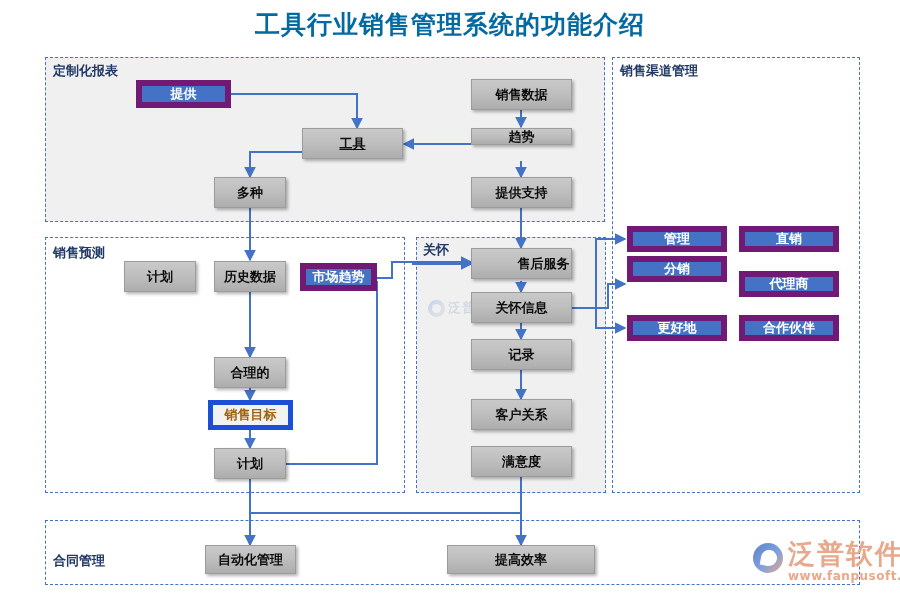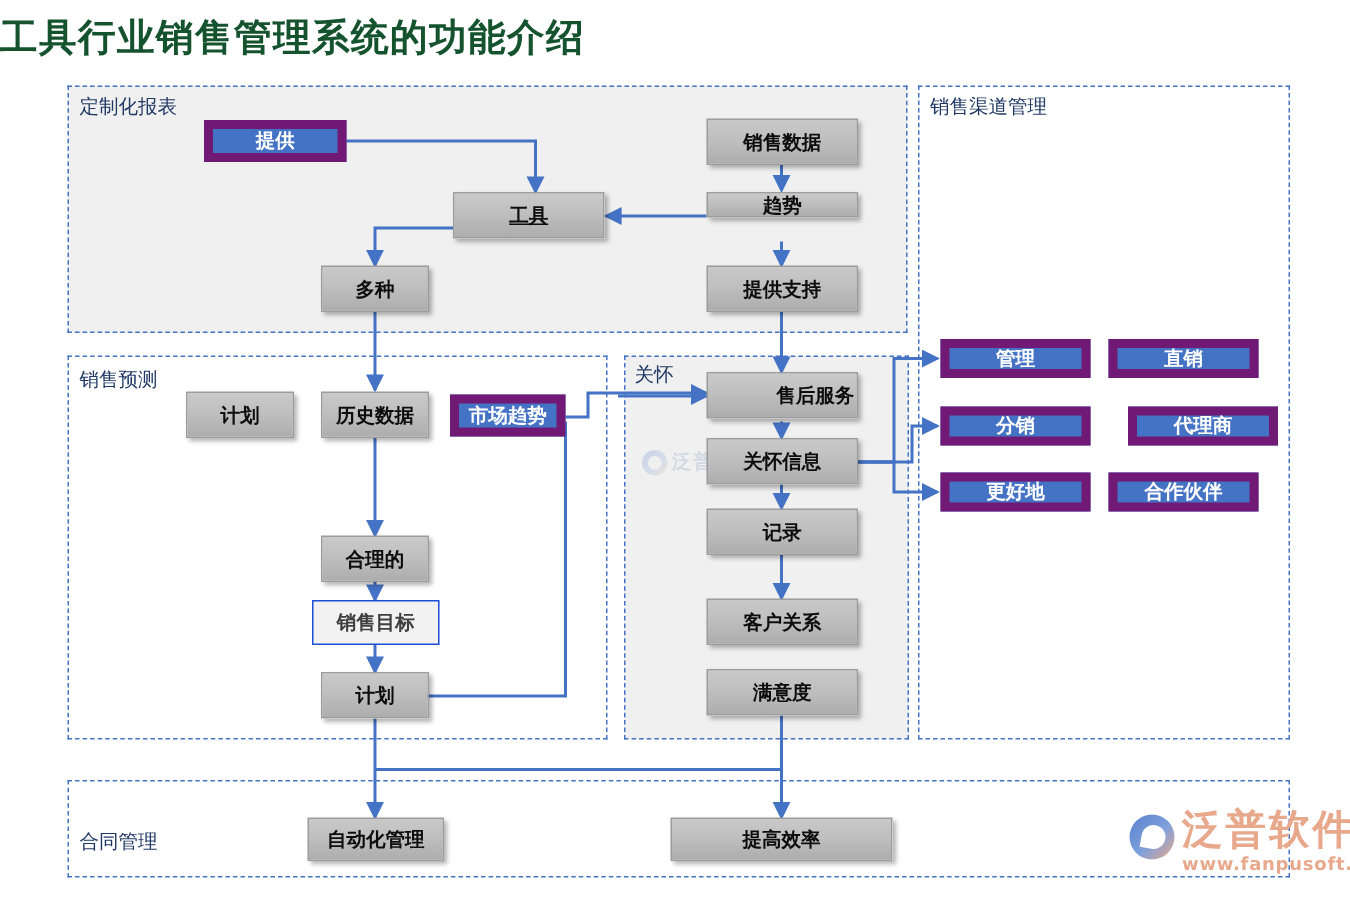--- a/index.html
+++ b/index.html
@@ -8,38 +8,38 @@
     background:#ffffff;
     font-family:"DejaVu Sans","Liberation Sans",sans-serif;
     overflow:hidden;
     position:relative;
   }
   #canvas{position:absolute;left:0;top:0;width:900px;height:600px;}
 
   
   .title{
     position:absolute;left:0;top:8px;width:900px;
-    text-align:left;
+    text-align:center;
     font-size:25px;font-weight:bold;
-    color:#14532d;
+    color:#0369a1;
     letter-spacing:1px;
     white-space:nowrap;
   }
 
   
   .group{
     position:absolute;
     border:1px dashed #4472C4;
     box-sizing:border-box;
   }
   .group.filled{background:#F0F0F0;}
   .group.plain{background:transparent;}
   .group-label{
     position:absolute;
-    font-size:13px;font-weight:normal;color:#1F3864;
+    font-size:13px;font-weight:bold;color:#1F3864;
     white-space:nowrap;
     z-index:6;
   }
 
   
   #wires{position:absolute;left:0;top:0;width:900px;height:600px;z-index:3;pointer-events:none;}
 
   
   .node{
     position:absolute;
@@ -56,22 +56,22 @@
     box-shadow:2px 2px 3px rgba(0,0,0,.30);
   }
   .node.blue{
     background:#4472C4;
     border:6px solid #701a75;
     color:#FFFFFF;
     box-shadow:0 0 0 rgba(0,0,0,0);
   }
   .node.pale{
     background:#F2F2F2;
-    border:1px solid #1d4ed8;
-    color:#404040;
+    border:5px solid #1d4ed8;
+    color:#a16207;
   }
 
   
   .watermark{
     position:absolute;z-index:4;opacity:.30;
     display:flex;align-items:center;gap:3px;
     pointer-events:none;
   }
   .watermark .wm-mark{
     width:17px;height:17px;border-radius:50%;
@@ -204,22 +204,22 @@
   <div class="node gray" style="left:214px;top:448px;width:72px;height:31px;">计划</div>
 
   <div class="node gray" style="left:471px;top:248px;width:101px;height:31px;padding-left:44px;">售后服务</div>
   <div class="node gray" style="left:471px;top:292px;width:101px;height:31px;">关怀信息</div>
   <div class="node gray" style="left:471px;top:339px;width:101px;height:31px;">记录</div>
   <div class="node gray" style="left:471px;top:399px;width:101px;height:31px;">客户关系</div>
   <div class="node gray" style="left:471px;top:446px;width:101px;height:31px;">满意度</div>
 
   <div class="node blue" style="left:627px;top:226px;width:100px;height:26px;">管理</div>
   <div class="node blue" style="left:739px;top:226px;width:100px;height:26px;">直销</div>
-  <div class="node blue" style="left:627px;top:271px;width:100px;height:26px;">分销</div>
-  <div class="node blue" style="left:739px;top:271px;width:100px;height:26px;margin-left:13px;">代理商</div>
+  <div class="node blue" style="left:627px;top:256px;width:100px;height:26px;">分销</div>
+  <div class="node blue" style="left:739px;top:271px;width:100px;height:26px;">代理商</div>
   <div class="node blue" style="left:627px;top:315px;width:100px;height:26px;">更好地</div>
   <div class="node gray" style="left:205px;top:545px;width:91px;height:29px;">自动化管理</div>
 
   <div class="node blue" style="left:739px;top:315px;width:100px;height:26px;">合作伙伴</div>
   <div class="node gray" style="left:447px;top:545px;width:148px;height:29px;">提高效率</div>
 
   <div class="brand" style="left:753px;top:540px;">
     <span class="logo-mark"></span>
     <span class="brand-words">
       <span class="brand-cn">泛普软件</span>

